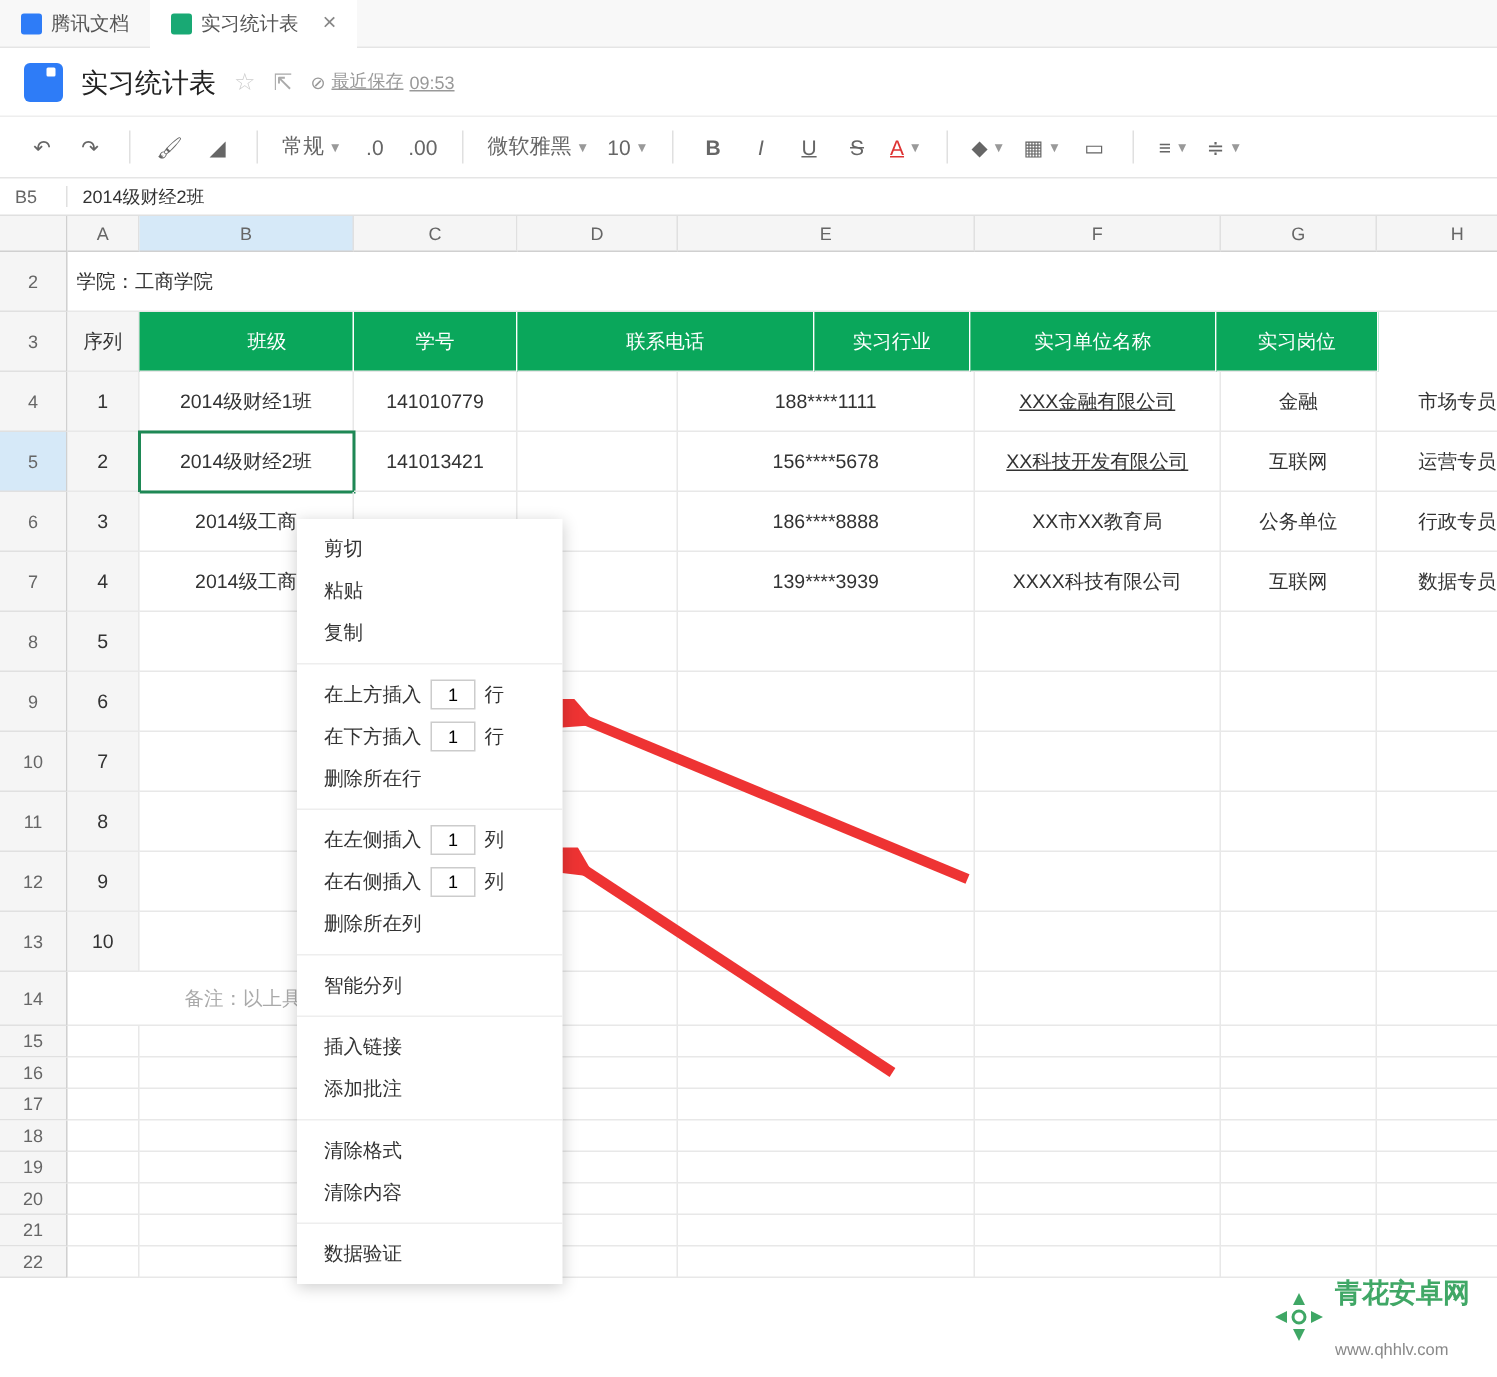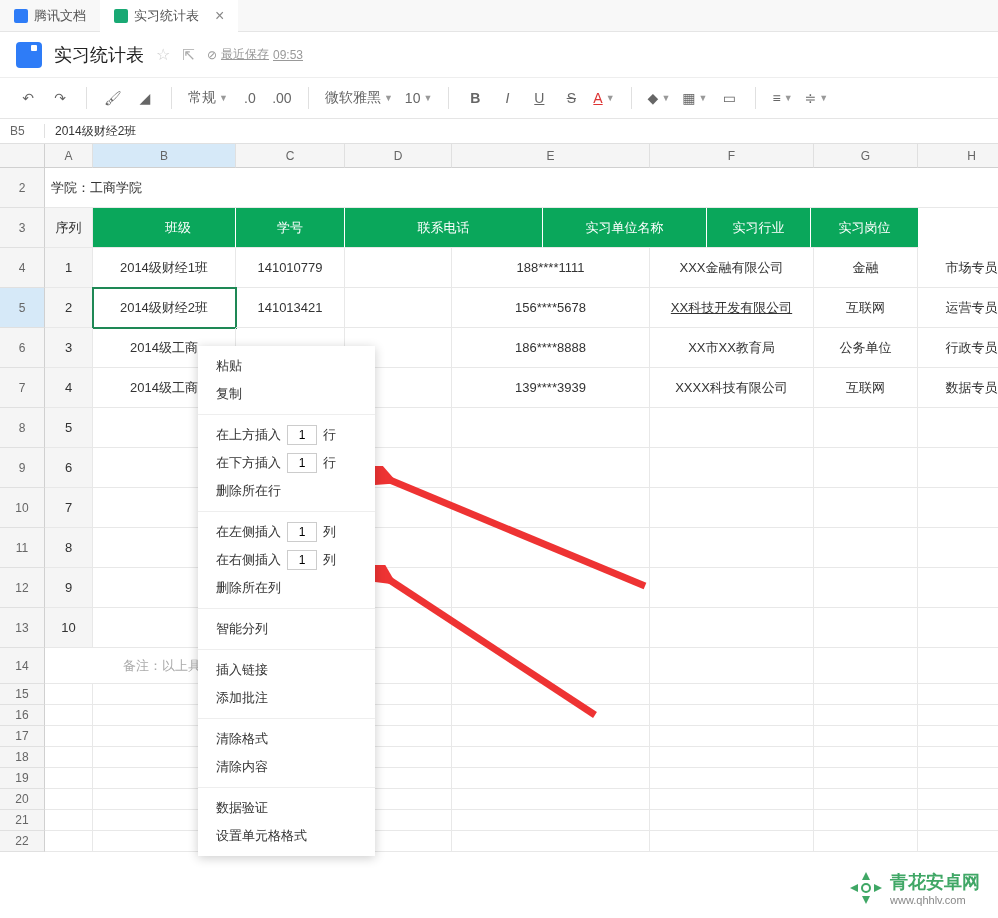--- a/index.html
+++ b/index.html
@@ -42,21 +42,21 @@
     .selected-cell { outline: 2px solid #1e8855; outline-offset: -1px; background: #fff; }
     .context-menu { position: absolute; left: 198px; top: 346px; width: 177px; background: #fff; box-shadow: 0 2px 10px rgba(0,0,0,0.2); z-index: 100; padding: 6px 0; font-size: 13px; color: #333; }
     .menu-item { height: 28px; display: flex; align-items: center; padding: 0 18px; cursor: pointer; }
     .menu-item input { width: 30px; height: 20px; margin: 0 6px; text-align: center; font-size: 12px; border: 1px solid #ccc; }
     .menu-sep { height: 1px; background: #eee; margin: 6px 0; }
     .arrow-red { position: absolute; z-index: 99; }
     .arrow-red svg { display: block; }
     .watermark { position: absolute; right: 18px; bottom: 12px; display: flex; align-items: center; gap: 6px; }
     .wm-logo { width: 36px; height: 36px; position: relative; }
     .wm-logo svg { display: block; }
-    .wm-text { display: flex; flex-direction: column; }
+    .wm-text { display: flex; flex-direction: column; gap: 20px; }
     .wm-title { color: #40a766; font-size: 18px; font-weight: bold; }
     .wm-url { color: #888; font-size: 11px; }
     .dropdown-caret { font-size: 9px; margin-left: 3px; color: #999; }
   </style>
 </head>
 <body>
 
 <div class="tabs-bar">
   <div class="tab">
     <span class="tab-icon-blue"></span>
@@ -174,31 +174,31 @@
       </div>
     <div id="cells-container">
         <div class="cell-row" style="height: 40px;">
           <div class="cell left" style="width: 981px; height: 100%;">学院：工商学院</div>
         </div>
         <div class="cell-row" style="height: 40px;">
           <div class="cell hdr" style="width: 48px; height: 100%;">序列</div>
           <div class="cell th" style="width: 143px; height: 100%; padding-left: 28px;">班级</div>
           <div class="cell th" style="width: 109px; height: 100%;">学号</div>
           <div class="cell th" style="width: 198px; height: 100%;">联系电话</div>
+          <div class="cell th" style="width: 104px; height: 100%;">实习行业</div>
           <div class="cell th" style="width: 164px; height: 100%;">实习单位名称</div>
-          <div class="cell th" style="width: 104px; height: 100%;">实习行业</div>
           <div class="cell th" style="width: 108px; height: 100%;">实习岗位</div>
         </div>
         <div class="cell-row" style="height: 40px;">
           <div class="cell hdr" style="width: 48px; height: 100%;">1</div>
           <div class="cell" style="width: 143px; height: 100%;">2014级财经1班</div>
           <div class="cell" style="width: 109px; height: 100%;">141010779</div>
           <div class="cell" style="width: 107px; height: 100%;"></div>
           <div class="cell" style="width: 198px; height: 100%;">188****1111</div>
-          <div class="cell" style="width: 164px; height: 100%;">XXX金融有限公司</div>
+          <div class="cell" style="width: 164px; height: 100%; text-decoration: underline;">XXX金融有限公司</div>
           <div class="cell" style="width: 104px; height: 100%;">金融</div>
           <div class="cell" style="width: 108px; height: 100%;">市场专员</div>
         </div>
         <div class="cell-row" style="height: 40px;">
           <div class="cell hdr" style="width: 48px; height: 100%;">2</div>
           <div class="cell selected-cell" style="width: 143px; height: 100%;">2014级财经2班</div>
           <div class="cell" style="width: 109px; height: 100%;">141013421</div>
           <div class="cell" style="width: 107px; height: 100%;"></div>
           <div class="cell" style="width: 198px; height: 100%;">156****5678</div>
           <div class="cell" style="width: 164px; height: 100%; text-decoration: underline;">XX科技开发有限公司</div>
@@ -372,20 +372,21 @@
           <div class="cell" style="width: 198px; height: 100%;"></div>
           <div class="cell" style="width: 164px; height: 100%;"></div>
           <div class="cell" style="width: 104px; height: 100%;"></div>
           <div class="cell" style="width: 108px; height: 100%;"></div>
         </div>
       </div>
   </div>
 </div>
 
 <div class="context-menu">
+  <div class="menu-item">剪切</div>
   <div class="menu-item">粘贴</div>
   <div class="menu-item">复制</div>
   <div class="menu-sep"></div>
   <div class="menu-item">
     <span>在上方插入</span>
       <input value="1" style="">
       <span>行</span>
   </div>
   <div class="menu-item">
     <span>在下方插入</span>
@@ -408,21 +409,20 @@
   <div class="menu-sep"></div>
   <div class="menu-item">智能分列</div>
   <div class="menu-sep"></div>
   <div class="menu-item">插入链接</div>
   <div class="menu-item">添加批注</div>
   <div class="menu-sep"></div>
   <div class="menu-item">清除格式</div>
   <div class="menu-item">清除内容</div>
   <div class="menu-sep"></div>
   <div class="menu-item">数据验证</div>
-  <div class="menu-item">设置单元格格式</div>
 </div>
 
 <div class="arrow-red" style="left:375px; top:466px;">
   <svg width="280" height="130">
       <defs>
         <marker id="ah1" markerWidth="12" markerHeight="12" refX="2" refY="5" orient="auto">
           <path d="M10,0 L0,5 L10,10 Z" fill="#e33"></path>
         </marker>
       </defs>
       <line x1="270" y1="120" x2="10" y2="12" stroke="#e33" stroke-width="7" marker-end="url(#ah1)"></line>

